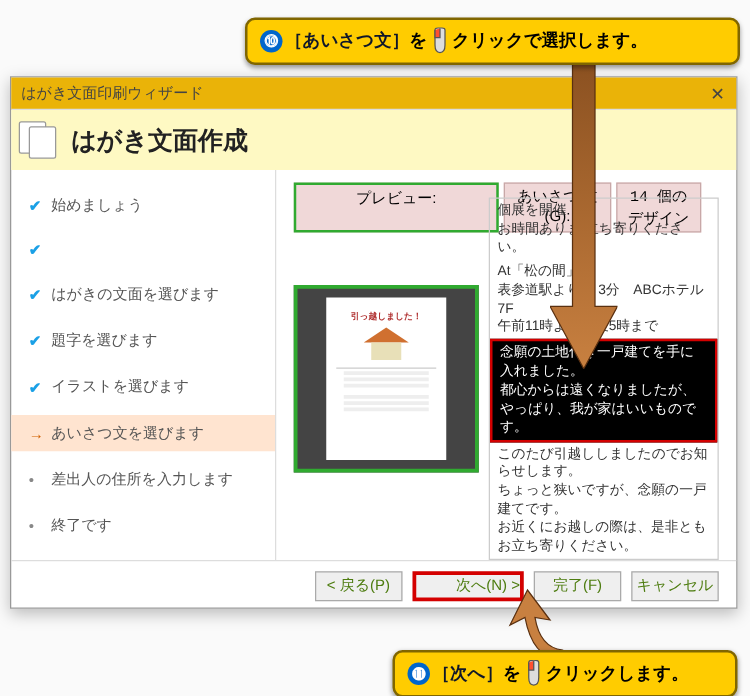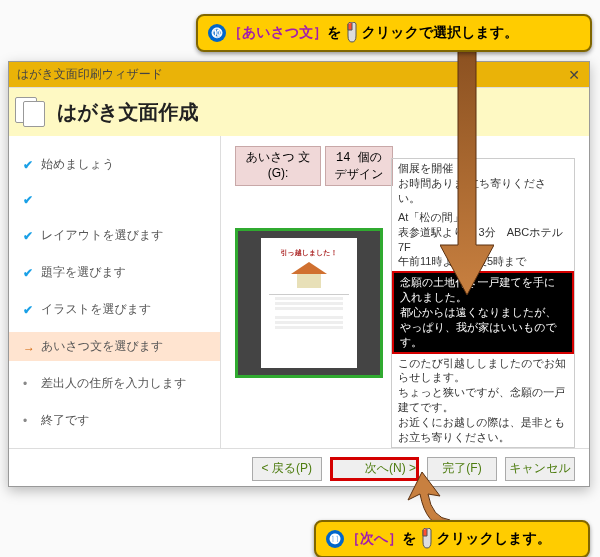--- a/index.html
+++ b/index.html
@@ -29,21 +29,21 @@
     display: inline-flex;
     align-items: center;
     justify-content: center;
     width: 18px; height: 18px;
     border-radius: 50%;
     background: #0066cc;
     color: #fff;
     font-size: 11px;
     margin-right: 2px;
   }
-  .callout .red { color: #a21caf; }
+  .callout .red { color: #0f172a; }
   .mouse-icon {
     width: 16px; height: 22px;
     display: inline-block;
     position: relative;
     margin: 0 2px;
   }
   .mouse-icon svg { width: 100%; height: 100%; }
   #callout-top { top: 14px; left: 196px; width: 396px; }
   #callout-bottom { top: 520px; left: 314px; width: 276px; }
 
@@ -293,21 +293,21 @@
     <div class="steps">
       <div class="step">
           <span class="chk">✔</span>
           <span>始めましょう</span>
         </div>
       <div class="step">
           <span class="chk">✔</span>
         </div>
       <div class="step">
           <span class="chk">✔</span>
-          <span>レイアウトを選びます</span>
+          <span>はがきの文面を選びます</span>
         </div>
       <div class="step">
           <span class="chk">✔</span>
           <span>題字を選びます</span>
         </div>
       <div class="step">
           <span class="chk">✔</span>
           <span>イラストを選びます</span>
         </div>
       <div class="step current">
@@ -319,20 +319,21 @@
           <span>差出人の住所を入力します</span>
         </div>
       <div class="step">
           <span class="dot">•</span>
           <span>終了です</span>
         </div>
     </div>
 
     <div class="right-pane">
       <div class="headers">
+        <div class="col-head h-preview">プレビュー:</div>
         <div class="col-head h-greeting">あいさつ 文(G):</div>
         <div class="col-head h-design">14 個のデザイン</div>
       </div>
       <div class="cols">
         <div class="preview-col">
           <div class="preview-card">
             <div class="postcard">
               <div class="t1">引っ越しました！</div>
               <div class="house">
                   <div class="roof"></div>

